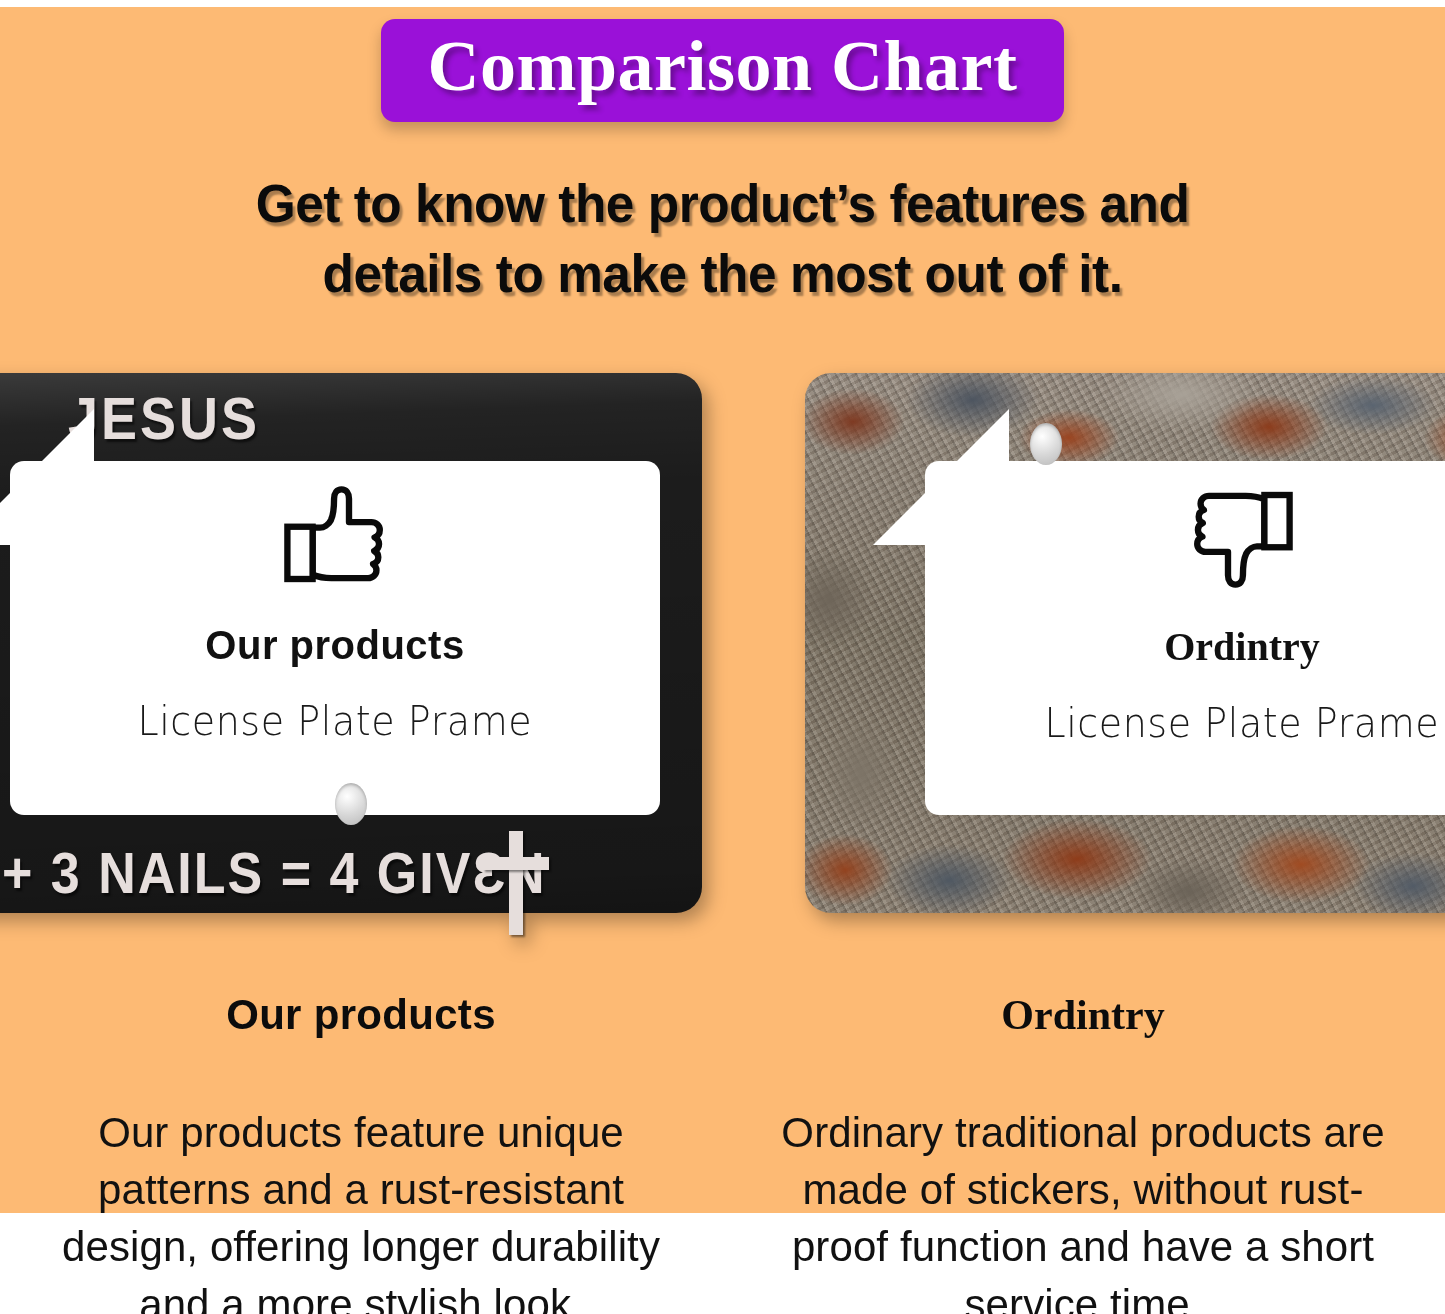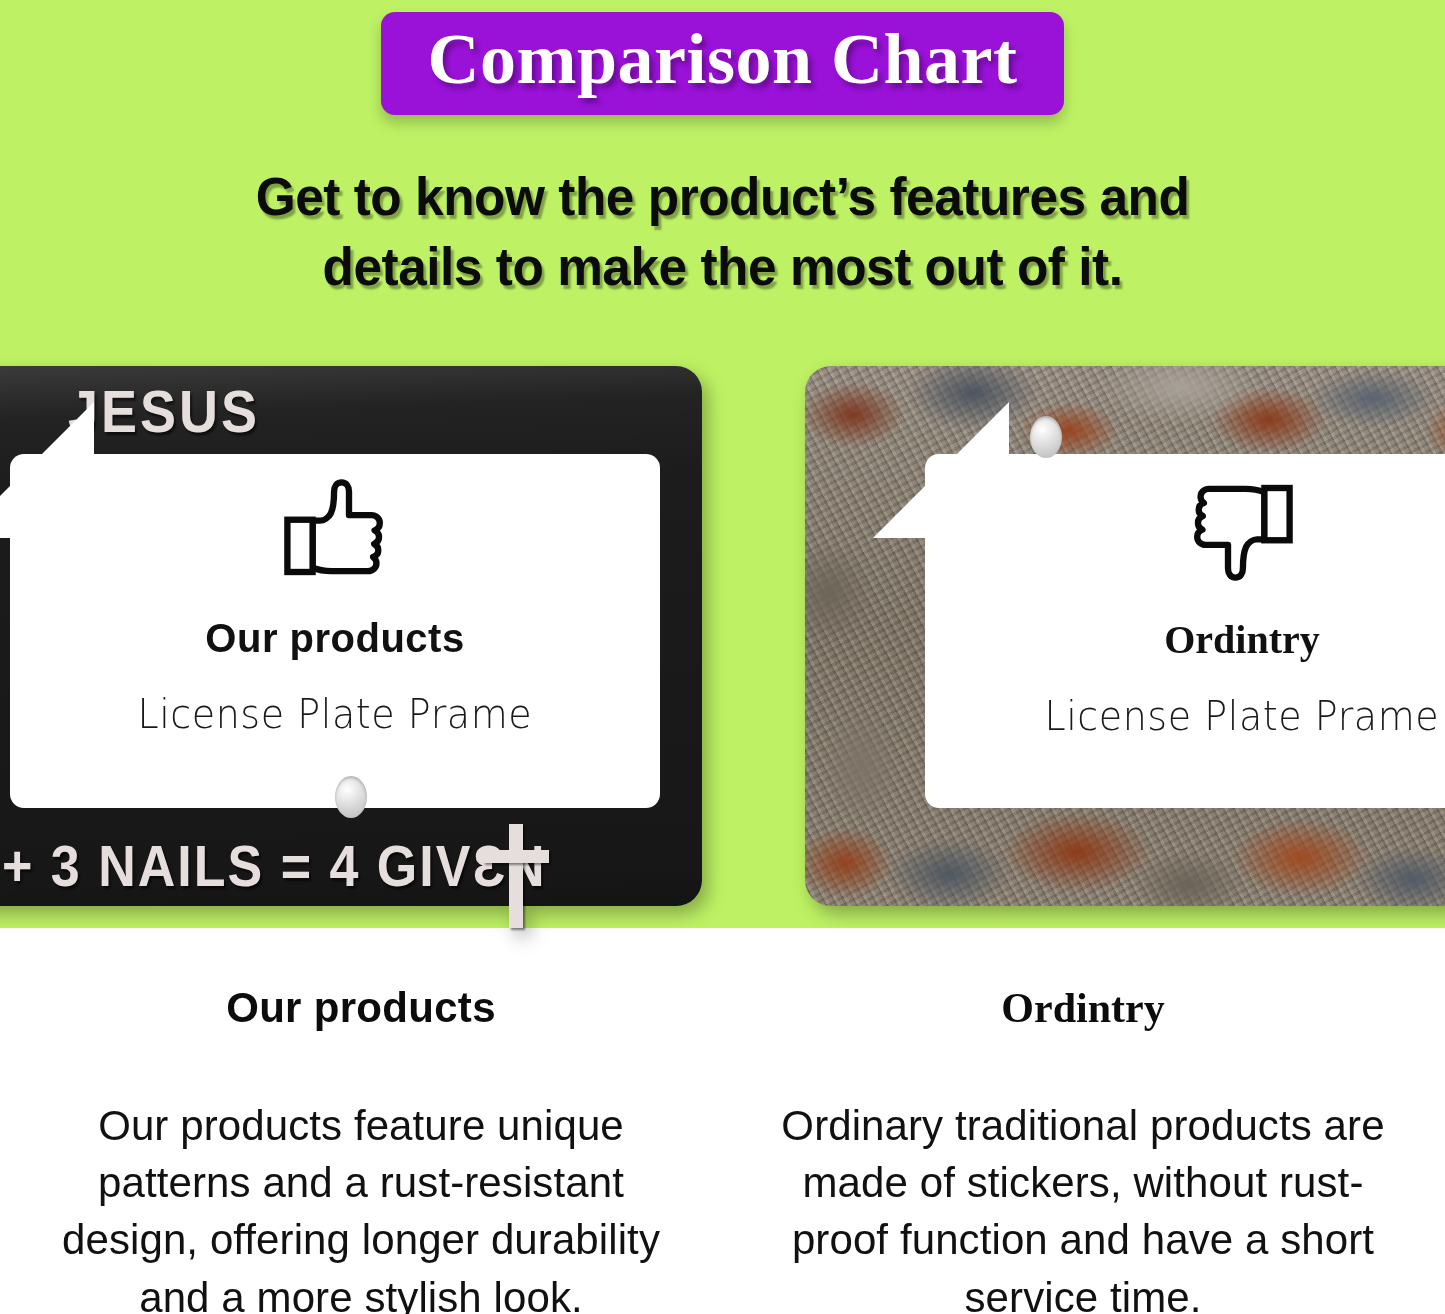--- a/index.html
+++ b/index.html
@@ -9,22 +9,23 @@
     width: 1445px;
     height: 1314px;
     background: #ffffff;
     font-family: "Liberation Sans", sans-serif;
     overflow: hidden;
   }
 
   .page {
     position: relative;
     width: 1445px;
-    height: 928px;
-    background: #bef264;
+    height: 1206px;
+    background: #fdba74;
+    margin-top: 7px;
   }
 
   
   .banner-wrap {
     position: absolute;
     left: 0; top: 12px;
     width: 1445px;
     display: flex;
     justify-content: center;
   }

